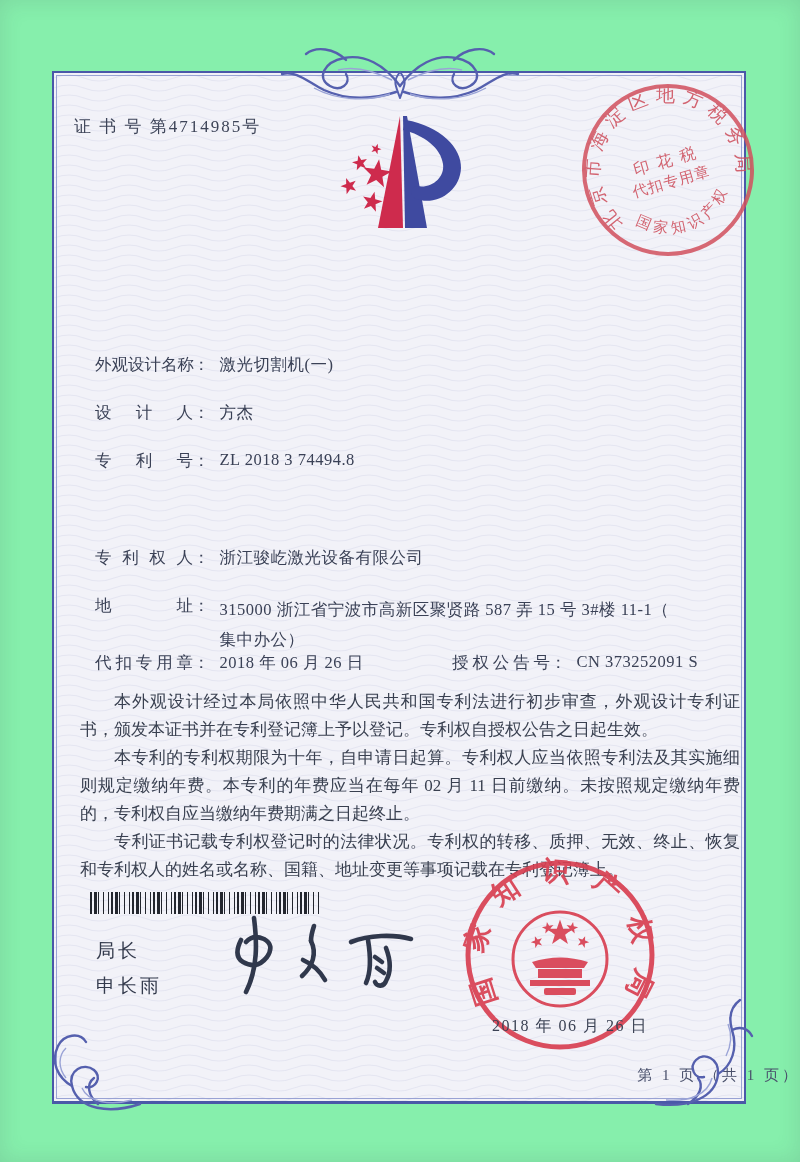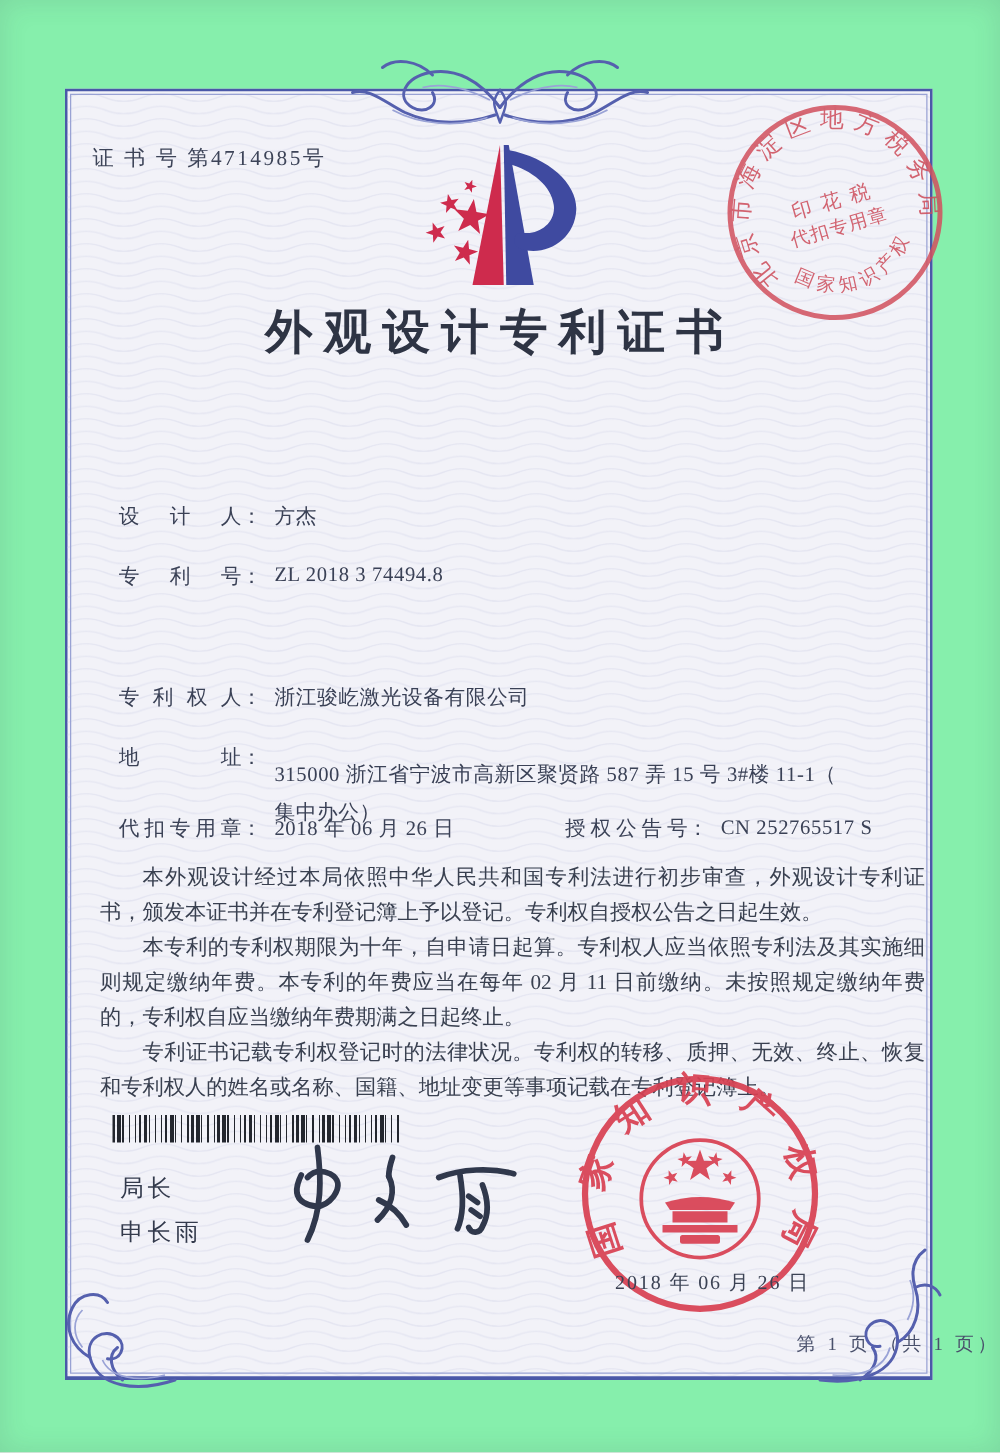--- a/index.html
+++ b/index.html
@@ -19,21 +19,21 @@
   .guilloche{position:absolute;inset:0;width:100%;height:100%;opacity:.75;}
   .abs{position:absolute;}
   .cert-no{left:74px;top:115px;font-size:17px;letter-spacing:2px;color:#3d4458;}
   .title{left:0;right:0;top:240px;text-align:center;font-size:38px;font-weight:700;
     letter-spacing:9px;color:#2e3444;}
   .field{left:95px;font-size:16.5px;white-space:nowrap;}
   .flabel{display:inline-block;width:98px;text-align:justify;text-align-last:justify;
     vertical-align:top;}
   .fcolon{display:inline-block;vertical-align:top;}
   .fvalue{display:inline-block;margin-left:10px;vertical-align:top;letter-spacing:.5px;}
-  .addr-lines{white-space:normal;width:480px;line-height:30px;margin-top:10px;}
+  .addr-lines{white-space:normal;width:480px;line-height:30px;}
   .field-right{left:452px;}
   .body-text{left:80px;top:688px;width:660px;font-size:17px;line-height:28px;
     text-align:justify;color:#394050;}
   .body-text p{margin:0;text-indent:2em;}
   .barcode{left:90px;top:892px;width:230px;height:22px;
     background:repeating-linear-gradient(90deg,#23262e 0 2px,transparent 2px 4px,#23262e 4px 7px,transparent 7px 8px,#23262e 8px 9px,transparent 9px 13px,#23262e 13px 14px,transparent 14px 18px,#23262e 18px 19px,transparent 19px 21px);}
   .officer{left:96px;font-size:19px;letter-spacing:3px;color:#333a4c;
     font-family:Liberation Mono, monospace;font-weight:500;}
   .seal-date{left:492px;top:1016px;font-size:16px;letter-spacing:1.5px;color:#3b4254;z-index:6;}
   .footer{left:0;right:0;top:1066px;text-align:right;font-size:15px;letter-spacing:3px;color:#49506b;}
@@ -134,39 +134,41 @@
         <textPath href="#taxTop" startOffset="4">北京市海淀区地方税务局</textPath>
       </text>
       <text font-size="15" letter-spacing="4">
         <textPath href="#taxBot" startOffset="6">国家知识产权局</textPath>
       </text>
       <text x="0" y="-4" text-anchor="middle" font-size="16" letter-spacing="2">印 花 税</text>
       <text x="0" y="17" text-anchor="middle" font-size="15" letter-spacing="1">代扣专用章</text>
     </g>
   </svg>
 
-  <div class="abs title">外观设计专利证书</div>
-
+
+  <div class="abs field" style="top:354px">
+    <span class="flabel">外观设计名称</span><span class="fcolon">：</span><span class="fvalue">激光切割机(一)</span>
+  </div>
   <div class="abs field" style="top:402px">
     <span class="flabel">设计人</span><span class="fcolon">：</span><span class="fvalue">方杰</span>
   </div>
   <div class="abs field" style="top:450px">
     <span class="flabel">专利号</span><span class="fcolon">：</span><span class="fvalue">ZL 2018 3 74494.8</span>
   </div>
   <div class="abs field" style="top:547px">
     <span class="flabel">专利权人</span><span class="fcolon">：</span><span class="fvalue">浙江骏屹激光设备有限公司</span>
   </div>
   <div class="abs field" style="top:595px">
     <span class="flabel">地址</span><span class="fcolon">：</span><span class="fvalue addr-lines"><span>315000 浙江省宁波市高新区聚贤路 587 弄 15 号 3#楼 11-1（</span><br><span>集中办公）</span></span>
   </div>
   <div class="abs field" style="top:652px">
     <span class="flabel">代扣专用章</span><span class="fcolon">：</span><span class="fvalue">2018 年 06 月 26 日</span>
   </div>
   <div class="abs field field-right" style="top:652px">
-    <span class="flabel">授权公告号</span><span class="fcolon">：</span><span class="fvalue">CN 252765517 S</span>
+    <span class="flabel">授权公告号</span><span class="fcolon">：</span><span class="fvalue">CN 373252091 S</span>
   </div>
 
   <div class="abs body-text">
     <p>本外观设计经过本局依照中华人民共和国专利法进行初步审查，外观设计专利证书，颁发本证书并在专利登记簿上予以登记。专利权自授权公告之日起生效。</p>
     <p>本专利的专利权期限为十年，自申请日起算。专利权人应当依照专利法及其实施细则规定缴纳年费。本专利的年费应当在每年 02 月 11 日前缴纳。未按照规定缴纳年费的，专利权自应当缴纳年费期满之日起终止。</p>
     <p>专利证书记载专利权登记时的法律状况。专利权的转移、质押、无效、终止、恢复和专利权人的姓名或名称、国籍、地址变更等事项记载在专利登记簿上。</p>
   </div>
 
   <div class="abs barcode"></div>
 

